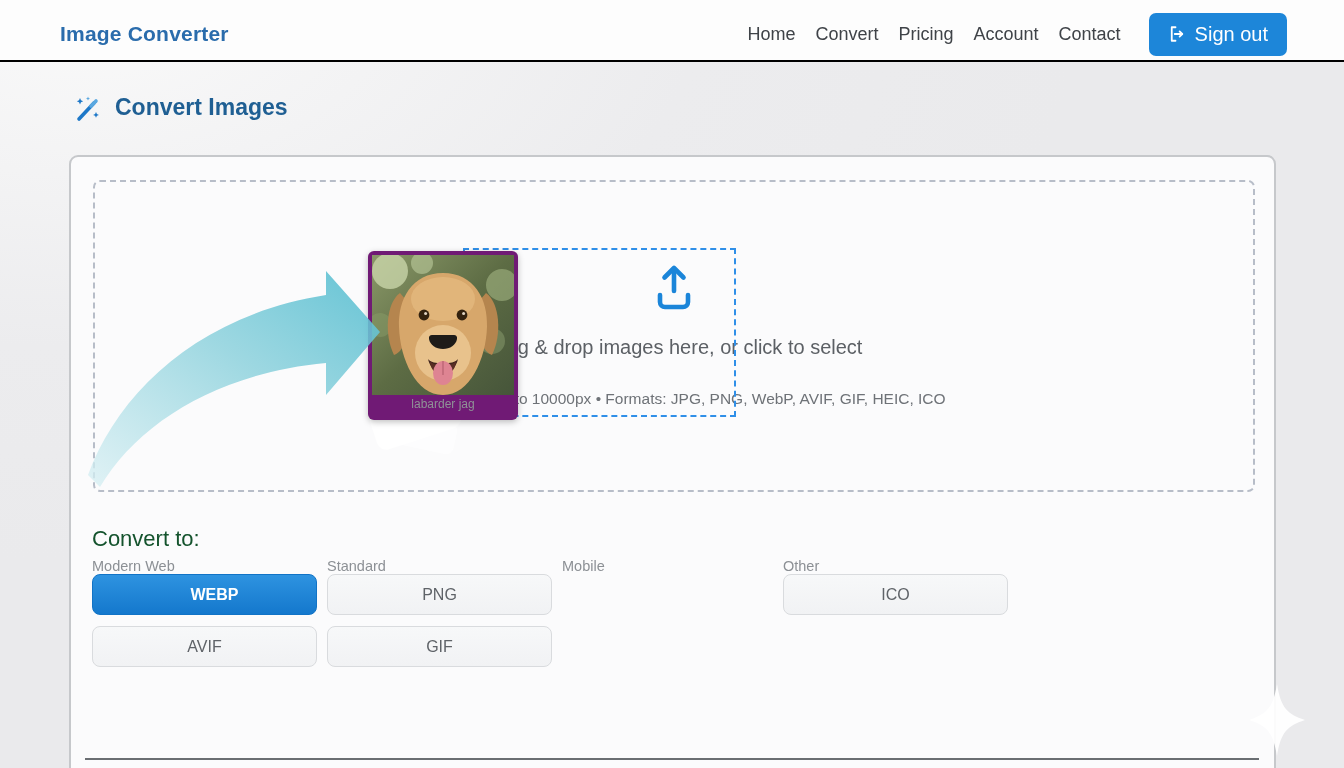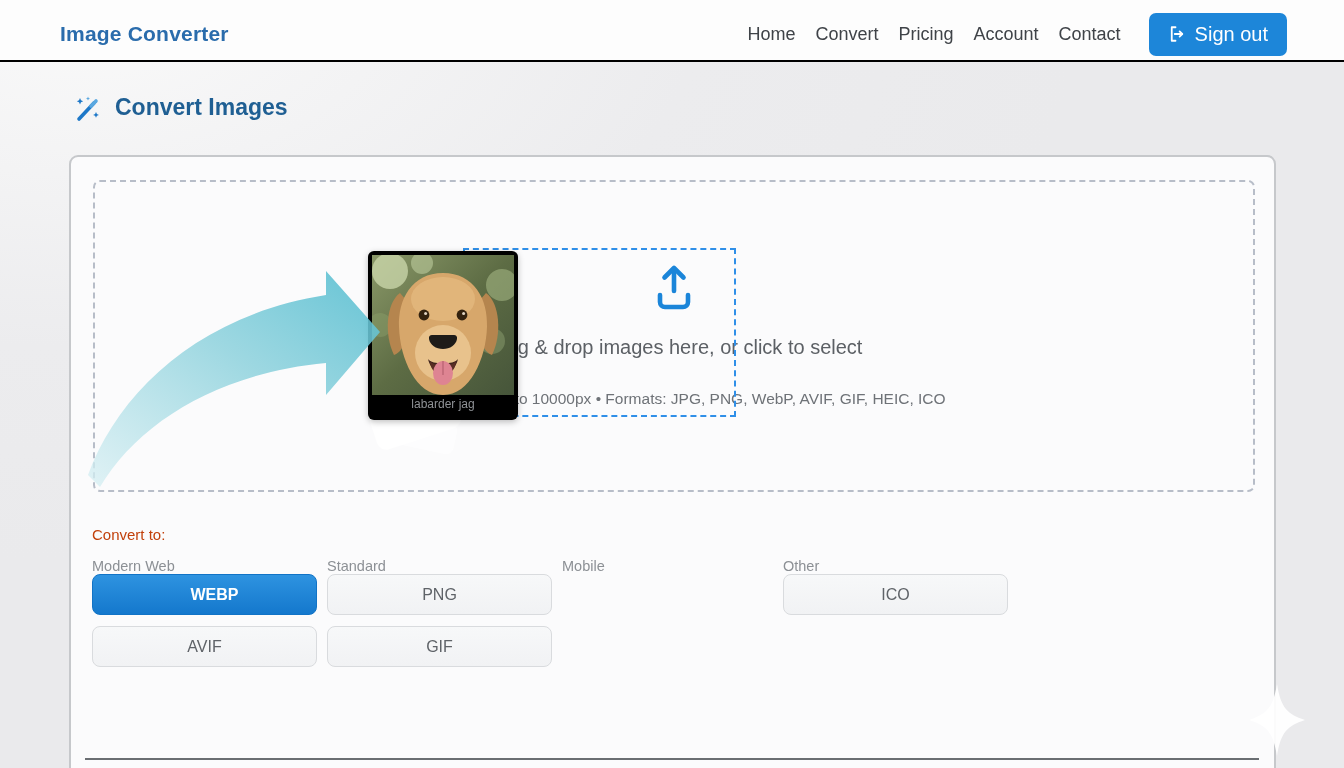--- a/index.html
+++ b/index.html
@@ -67,34 +67,34 @@
     background: rgba(255,255,255,.82); border-radius: 10px;
     transform: rotate(-18deg); z-index: 7;
   }
   .crumple-b {
     position: absolute; left: 398px; top: 418px; width: 58px; height: 32px;
     background: rgba(255,255,255,.6); border-radius: 8px;
     transform: rotate(12deg); z-index: 7;
   }
   .preview-card {
     position: absolute; left: 368px; top: 251px; width: 150px; height: 169px;
-    background: #000000; border-radius: 6px;
+    background: #701a75; border-radius: 6px;
     box-shadow: 0 2px 6px rgba(0,0,0,.25); z-index: 8; overflow: hidden;
   }
   .preview-photo { position: absolute; left: 4px; top: 4px; width: 142px; height: 140px; }
   .preview-caption {
     position: absolute; left: 0; top: 146px; width: 150px;
     text-align: center; font-size: 12px; color: #8f9296;
   }
 
   
   .arrow-overlay { position: absolute; left: 78px; top: 243px; z-index: 9; pointer-events: none; }
 
   
-  .convert-to-label { position: absolute; left: 92px; top: 526px; font-size: 15px; color: #c2410c; z-index: 3; }
+  .convert-to-label { position: absolute; left: 92px; top: 526px; font-size: 22px; color: #14532d; z-index: 3; }
   .format-col { position: absolute; top: 558px; width: 225px; z-index: 3; }
   .col-0 { left: 92px; } .col-1 { left: 327px; } .col-2 { left: 562px; } .col-3 { left: 783px; }
   .group-label { font-size: 14.5px; color: #8c9095; }
   .fmt-btn {
     display: block; width: 225px; height: 41px; margin-bottom: 11px;
     border-radius: 8px; font-size: 16px; cursor: pointer;
     background: linear-gradient(#f7f8f9, #f1f2f4); border: 1px solid #d9dbde;
     color: #5f6368; font-family: "Liberation Sans", sans-serif;
   }
   .fmt-btn.selected {

